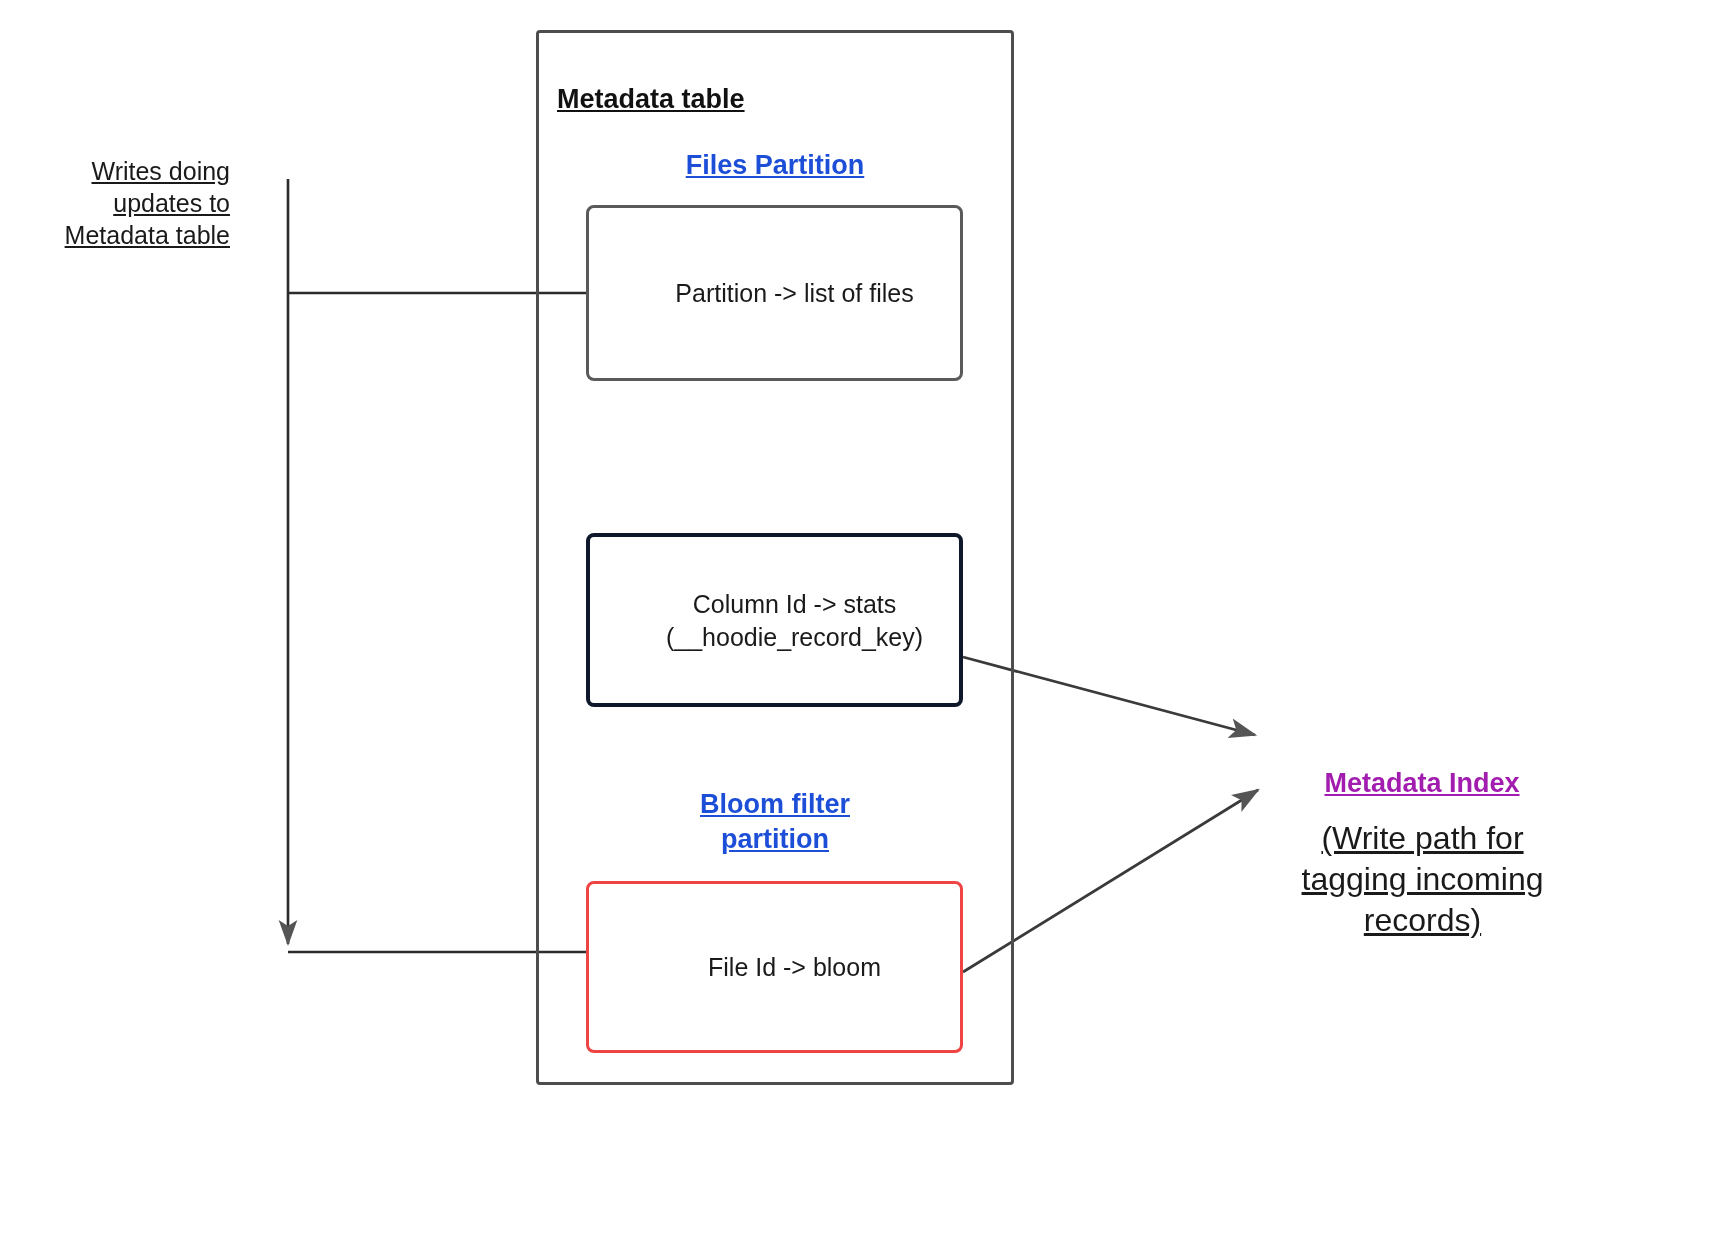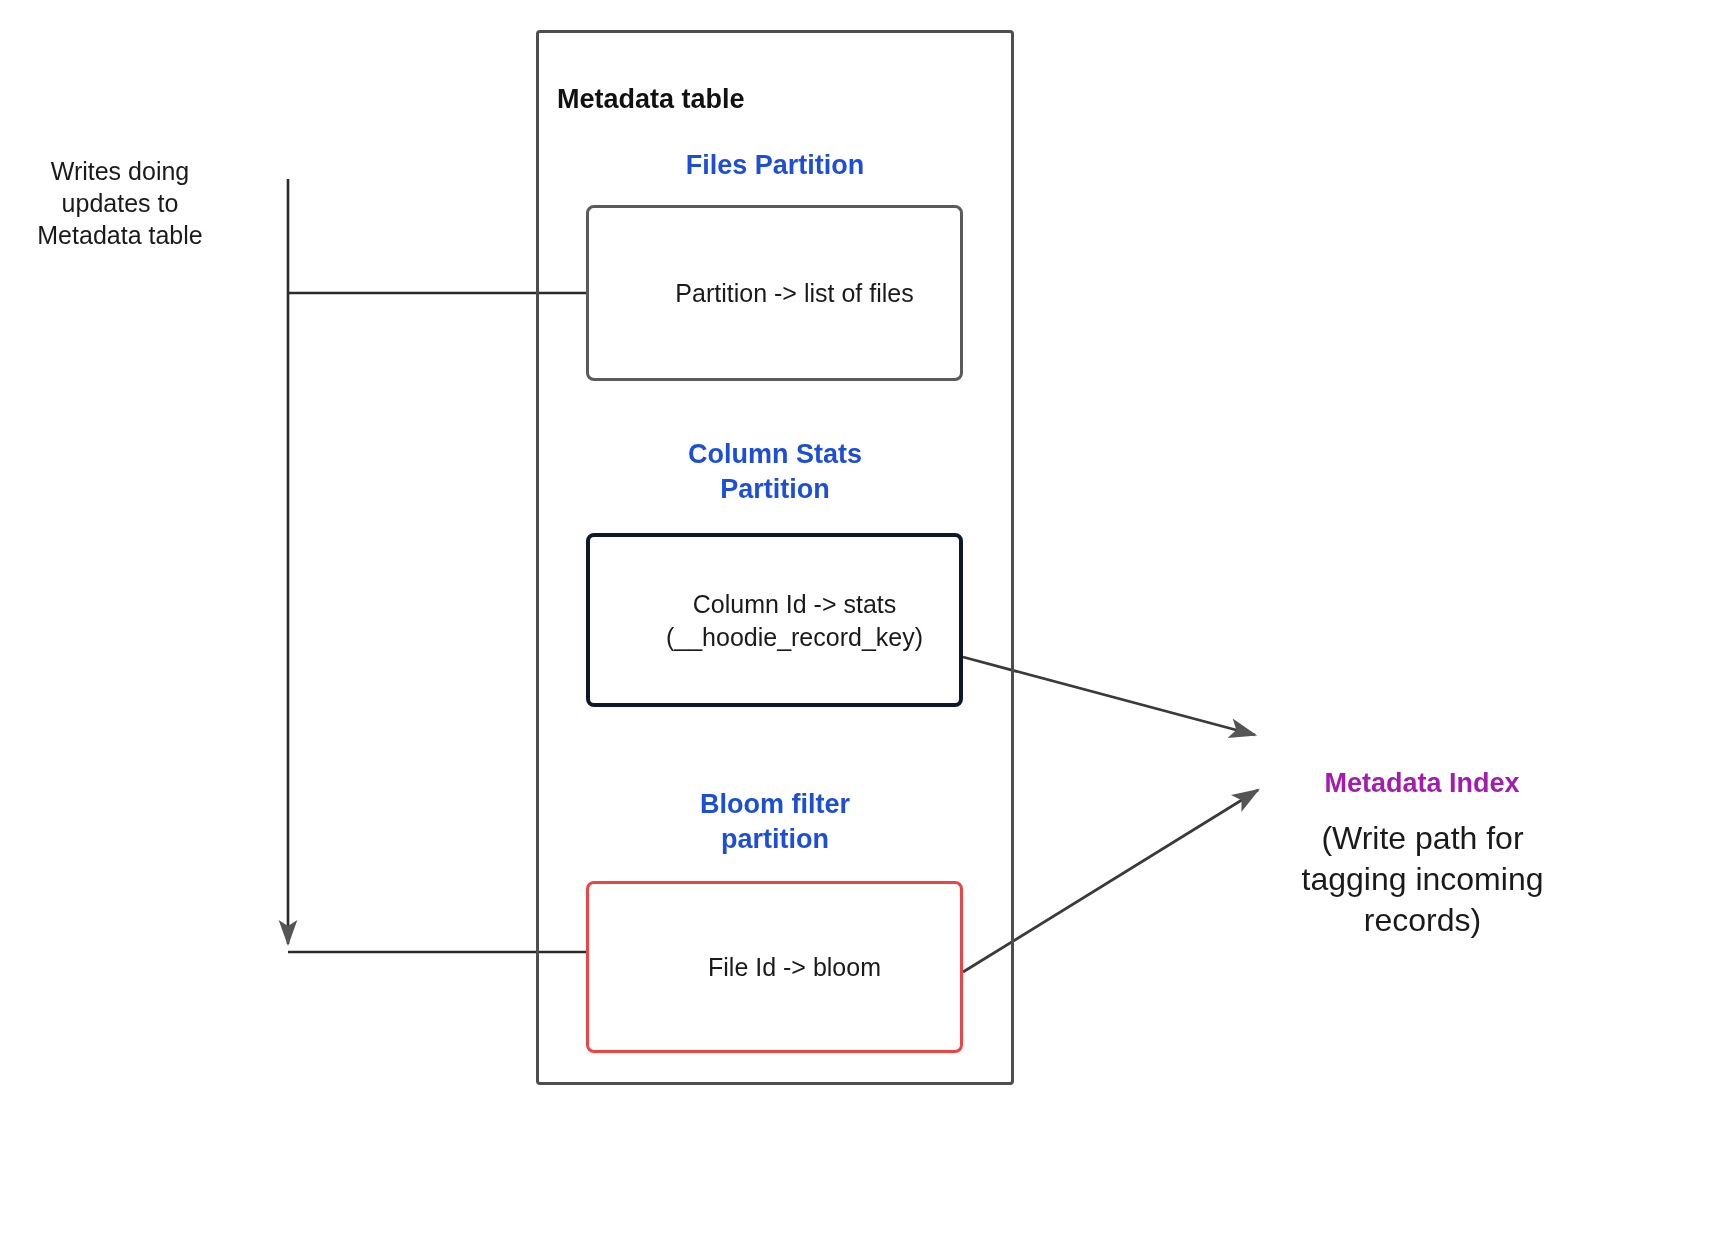--- a/index.html
+++ b/index.html
@@ -25,29 +25,31 @@
     width: 1718px;
     height: 1244px;
     pointer-events: none;
   }
 
   .lbl {
     position: absolute;
     text-align: center;
     line-height: 1.28;
     white-space: pre-line;
+    text-decoration: underline;
   }
 
   
   .writes-caption {
     left: 10px;
     top: 155px;
     width: 220px;
     font-size: 25px;
     color: #1a1a1a;
+    text-align: right;
   }
 
   
   .mt-box {
     position: absolute;
     left: 536px;
     top: 30px;
     width: 478px;
     height: 1055px;
     border: 3px solid #4d4d4d;
@@ -164,22 +166,20 @@
 Metadata table</div>
 
   <div class="mt-box"></div>
   <div class="lbl mt-title">Metadata table</div>
 
   <div class="lbl part-head ph-files">Files Partition</div>
   <div class="inner-box box-files">
     <div class="ib-text">Partition -&gt; list of files</div>
   </div>
 
-  <div class="lbl part-head ph-colstats">Column Stats
-Partition</div>
   <div class="inner-box box-colstats">
     <div class="ib-text">Column Id  -&gt; stats
 (__hoodie_record_key)</div>
   </div>
 
   <div class="lbl part-head ph-bloom">Bloom filter
 partition</div>
   <div class="inner-box box-bloom">
     <div class="ib-text">File Id -&gt; bloom</div>
   </div>

